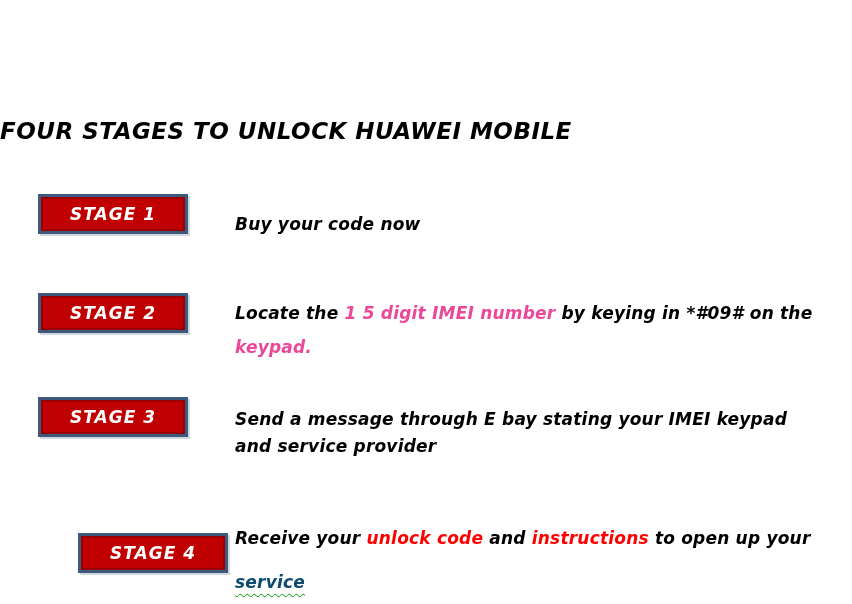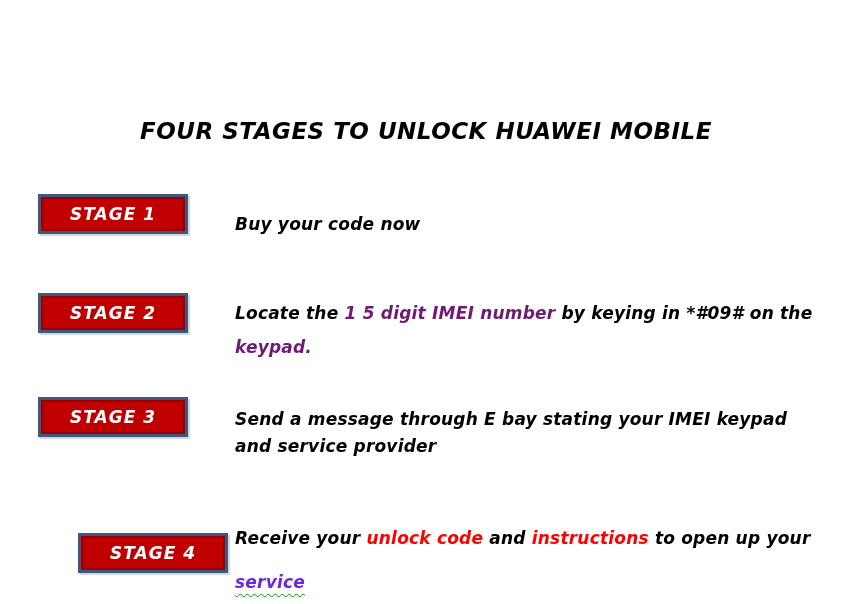--- a/index.html
+++ b/index.html
@@ -13,21 +13,20 @@
     height: 604px;
     background: #ffffff;
     overflow: hidden;
     font-family: "DejaVu Sans", sans-serif;
   }
   .page-title {
     position: absolute;
     top: 118px;
     left: 0;
     width: 100%;
-    text-align: center;
     font-size: 23px;
     font-weight: bold;
     font-style: italic;
     letter-spacing: 0.5px;
     color: #000000;
     white-space: nowrap;
   }
   .stage-row {
     position: absolute;
     left: 0;
@@ -73,24 +72,24 @@
   #row1 .stage-desc   { top: 212px; line-height: 24px; }
   #row2 .stage-button { top: 293px; }
   #row2 .stage-desc   { top: 296px; line-height: 34px; }
   #row3 .stage-button { top: 397px; text-align: right; }
   #row3 .stage-desc   { top: 406px; line-height: 27px; }
   #row4 .stage-button { top: 533px; margin-left: 40px; }
   #row4 .stage-desc   { top: 516px; line-height: 44px; }
 
   
   .seg-black      { color: #000000; }
-  .seg-dark-red   { color: #701a75; }
+  .seg-dark-red   { color: #ec4899; }
   .seg-bright-red { color: #ff0000; }
   .seg-black-squiggle {
-    color: #6d28d9;
+    color: #0c4a6e;
     text-decoration-line: underline;
     text-decoration-style: wavy;
     text-decoration-color: #00a000;
     text-decoration-thickness: 1px;
     text-underline-offset: 5px;
   }
 </style>
 </head>
 <body>
 

